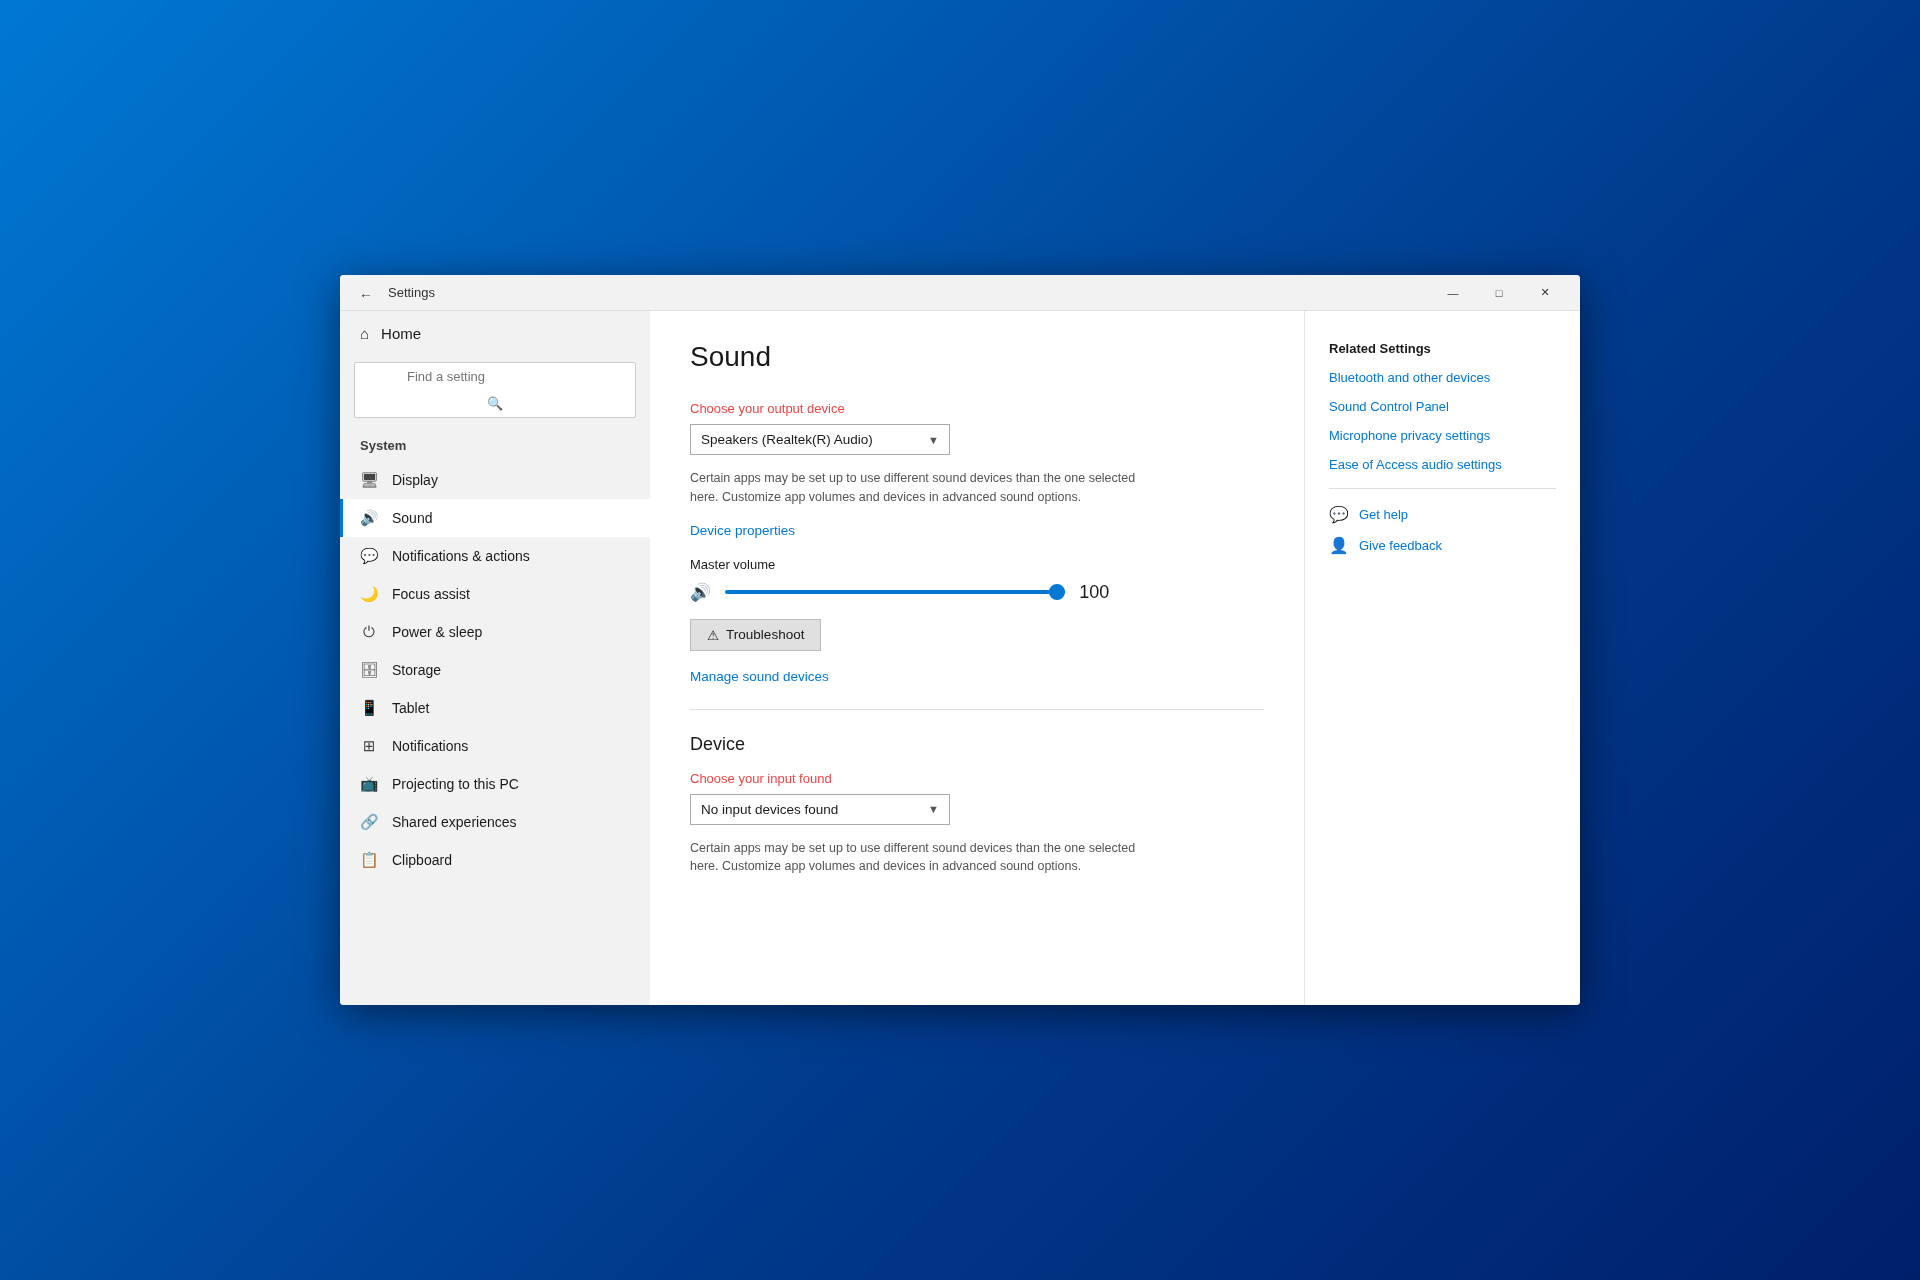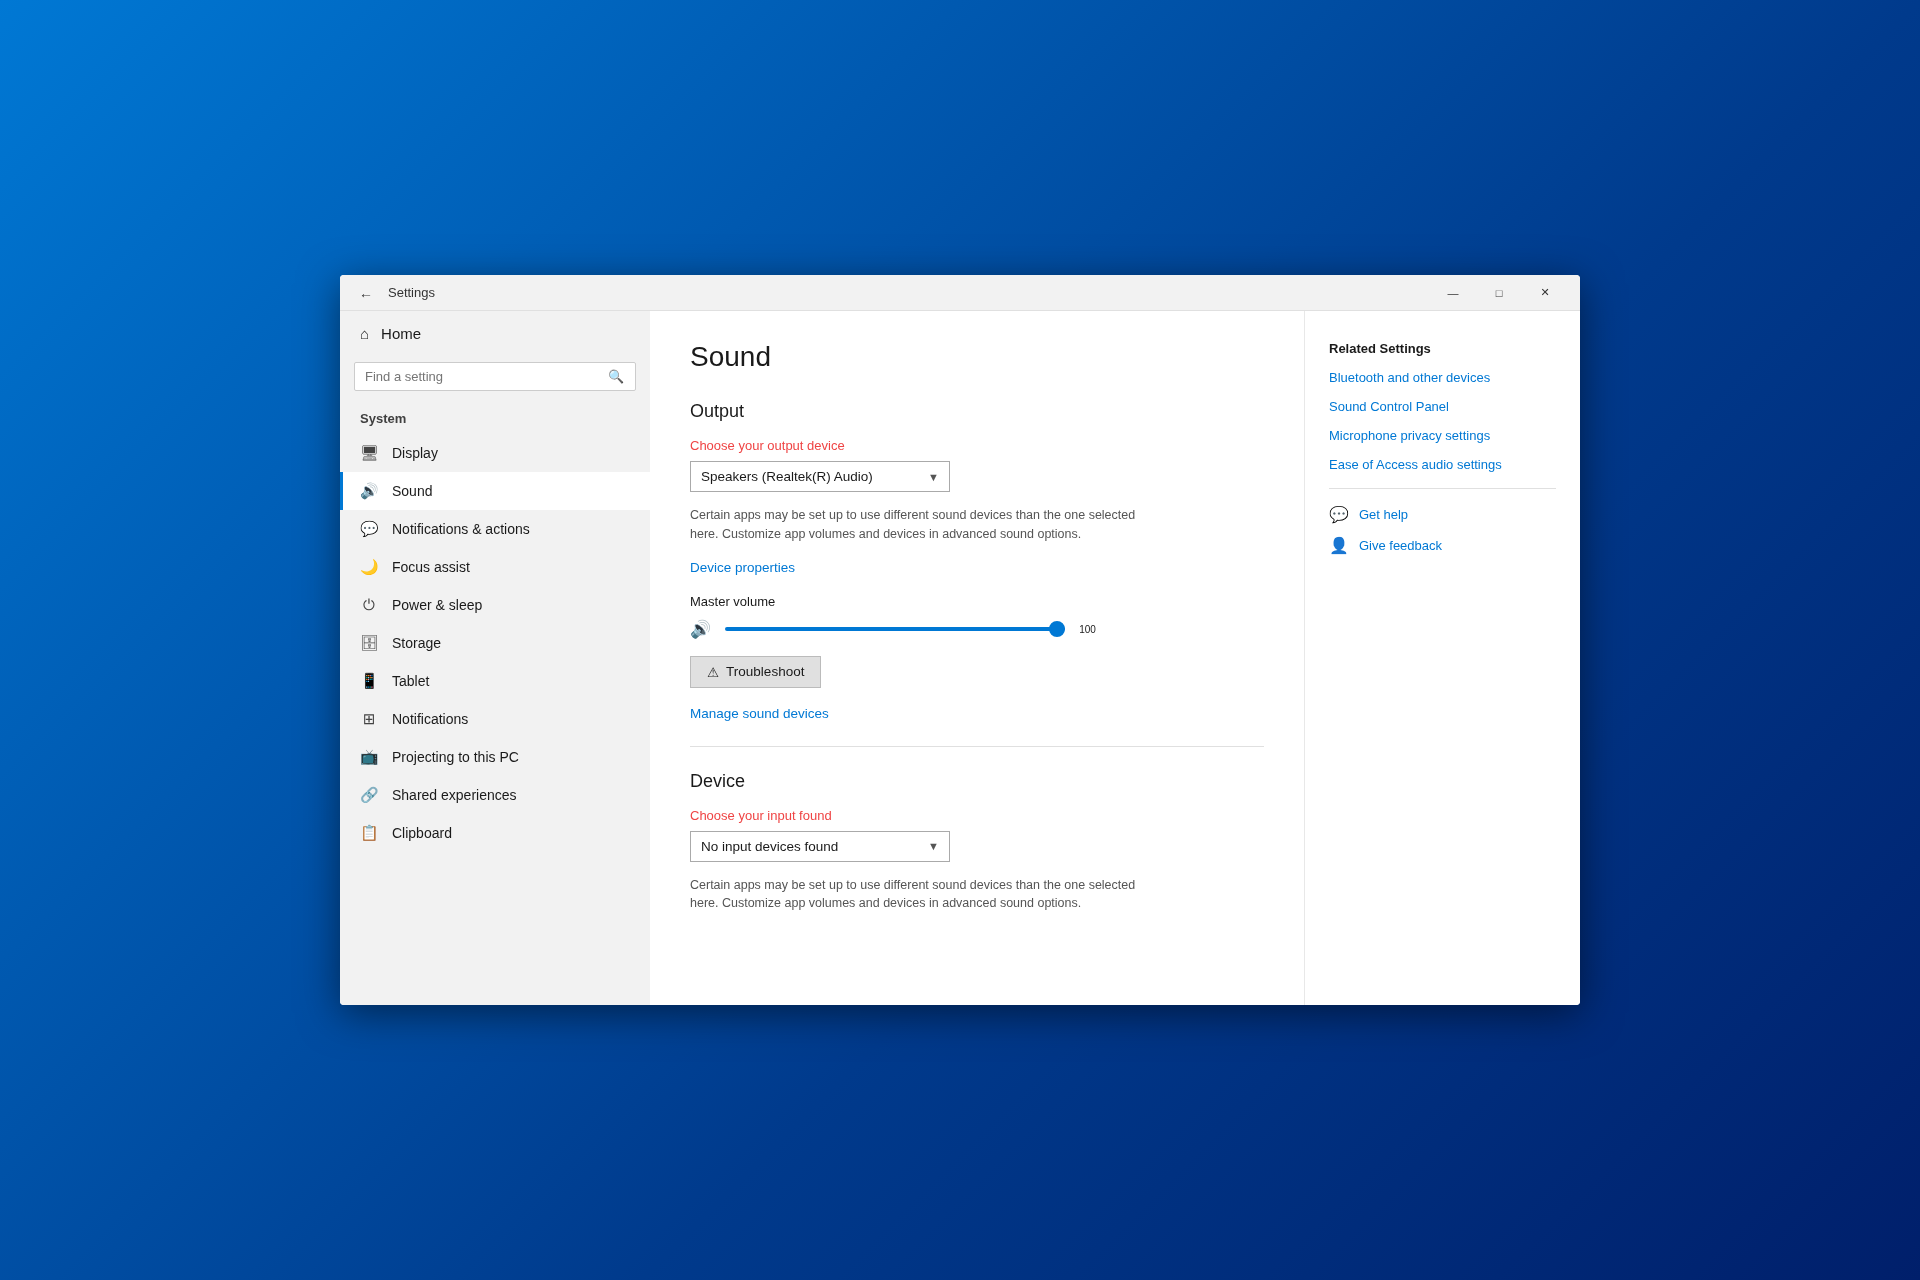--- a/index.html
+++ b/index.html
@@ -75,20 +75,21 @@
       color: #1a1a1a;
     }
     .sidebar-search {
       margin: 6px 14px 16px 14px;
       display: flex;
       align-items: center;
       background: #fff;
       border: 1px solid #ccc;
       border-radius: 2px;
       overflow: hidden;
+      flex-direction: column;
     }
     .sidebar-search input {
       flex: 1;
       border: none;
       outline: none;
       padding: 6px 10px;
       font-size: 13px;
       background: transparent;
     }
     .sidebar-search-icon {
@@ -203,21 +204,21 @@
       background: #0078d4;
       border-radius: 50%;
       position: absolute;
       right: 0;
       top: 50%;
       transform: translateY(-50%);
       cursor: pointer;
       border: 2px solid #0078d4;
     }
     .volume-value {
-      font-size: 10px;
+      font-size: 18px;
       color: #1a1a1a;
       min-width: 30px;
     }
     .troubleshoot-btn {
       display: flex;
       align-items: center;
       gap: 7px;
       padding: 7px 16px;
       background: #e0e0e0;
       border: 1px solid #bbb;
@@ -346,21 +347,20 @@
       <div class="sidebar-item">
         <span class="sidebar-item-icon">📋</span>
         <span>Clipboard</span>
       </div>
     </div>
 
     <div class="content">
       <h1 class="content-title">Sound</h1>
 
       
-      <h2 class="section-title">Output</h2>
 
       <div class="label">Choose your output device</div>
       <div class="dropdown">
         <span>Speakers (Realtek(R) Audio)</span>
         <span class="dropdown-arrow">▼</span>
       </div>
 
       <p class="info-text">Certain apps may be set up to use different sound devices than the one selected here. Customize app volumes and devices in advanced sound options.</p>
 
       <a class="link">Device properties</a>

